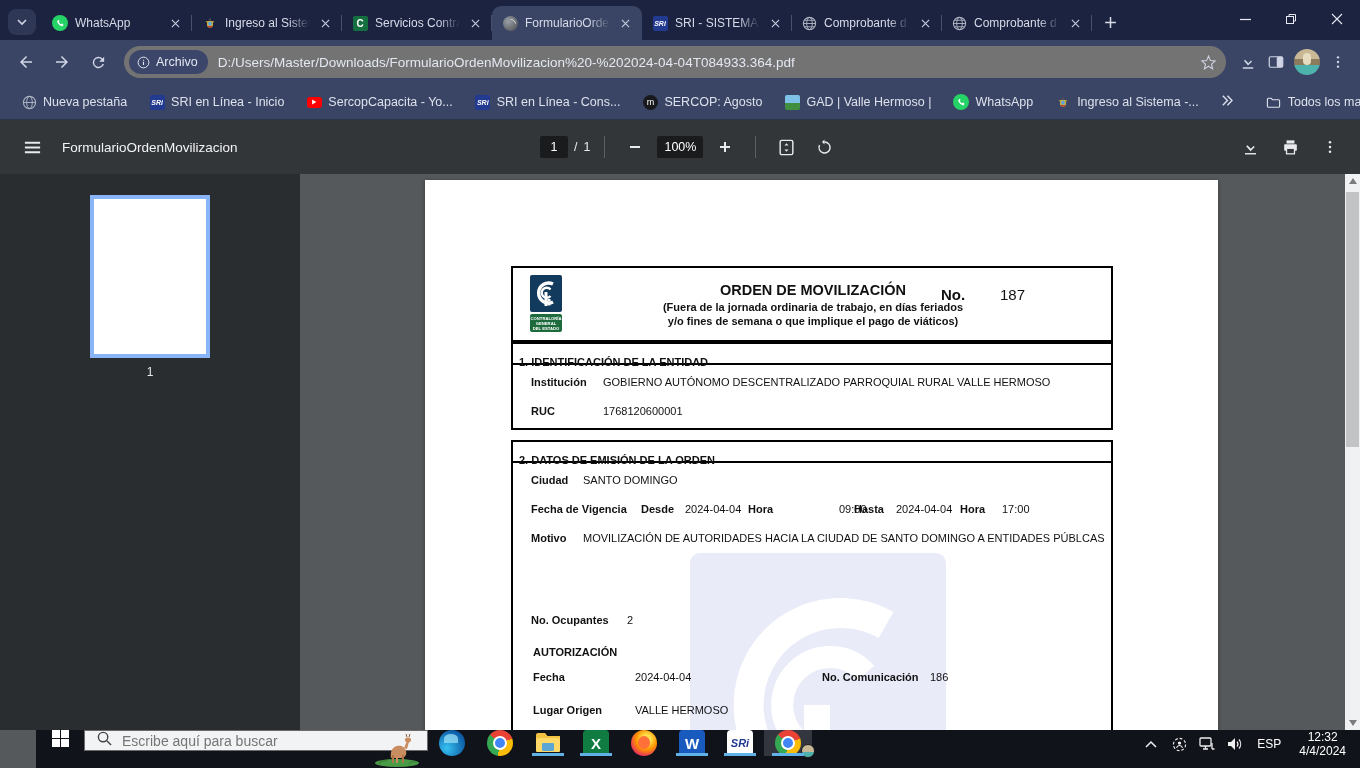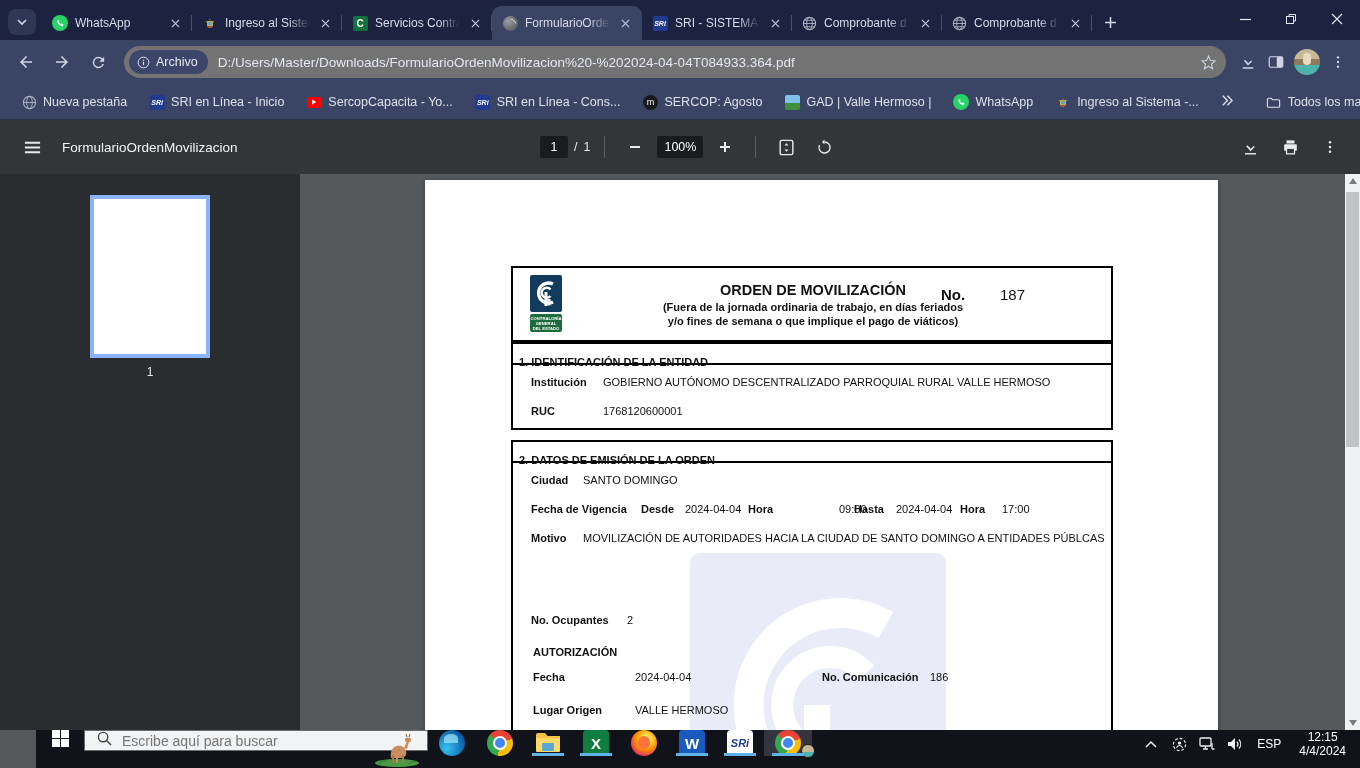--- a/index.html
+++ b/index.html
@@ -615,21 +615,21 @@
           </svg>
         </div>
       <div class="trayic">
           <svg width="16" height="14" viewBox="0 0 16 14">
             <path d="M1 5h3l4-4v12L4 9H1z" fill="currentColor"></path>
             <path d="M10 4.5a4 4 0 0 1 0 5M12 2.5a7 7 0 0 1 0 9" fill="none" stroke="currentColor" stroke-width="1.2"></path>
           </svg>
         </div>
       <div class="lang">ESP</div>
       <div class="clock">
-        <div>12:15</div>
+        <div>12:32</div>
         <div>4/4/2024</div>
       </div>
       <div class="notif">
           <svg width="17" height="15" viewBox="0 0 17 15">
             <path d="M1.5 1.5h14v9h-8l-3 3v-3h-3z" fill="none" stroke="#eee" stroke-width="1.3"></path>
           </svg>
         </div>
     </div>
   </div>
 

